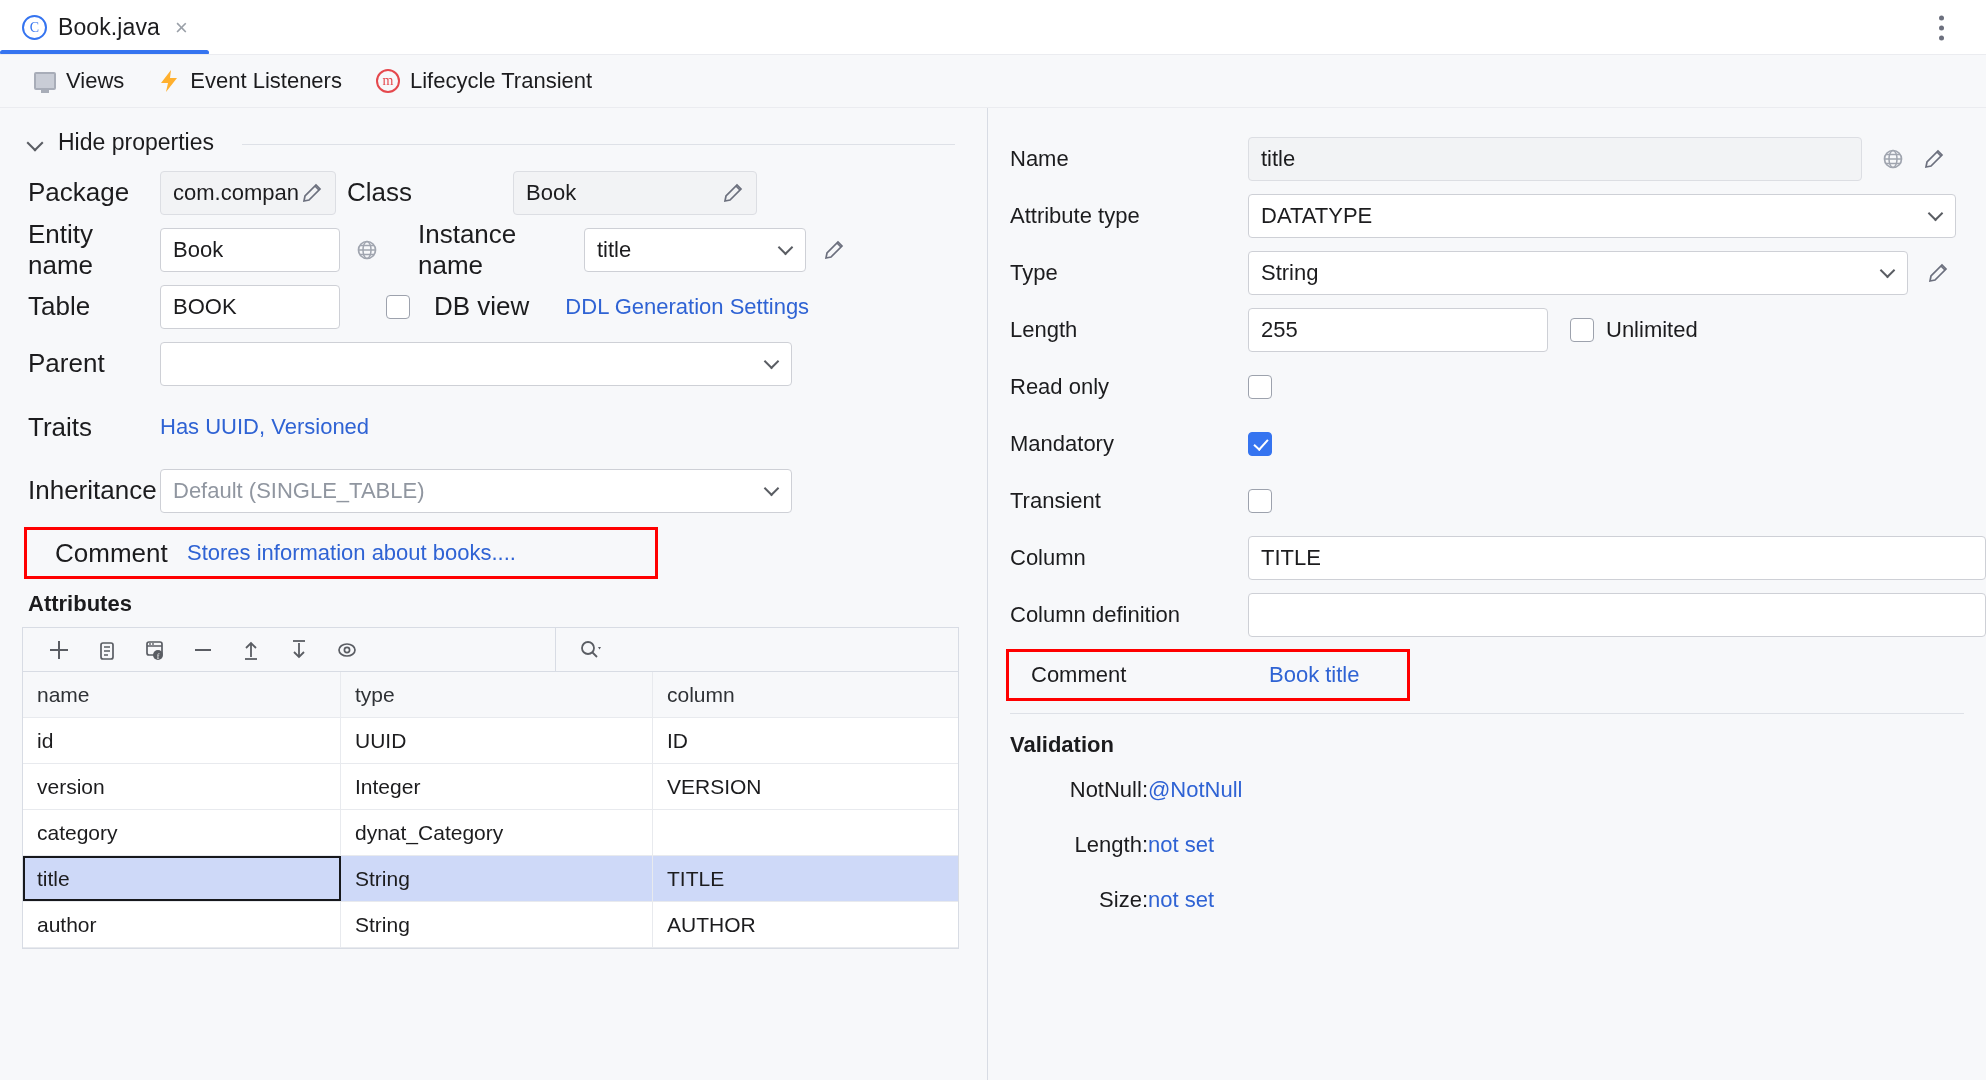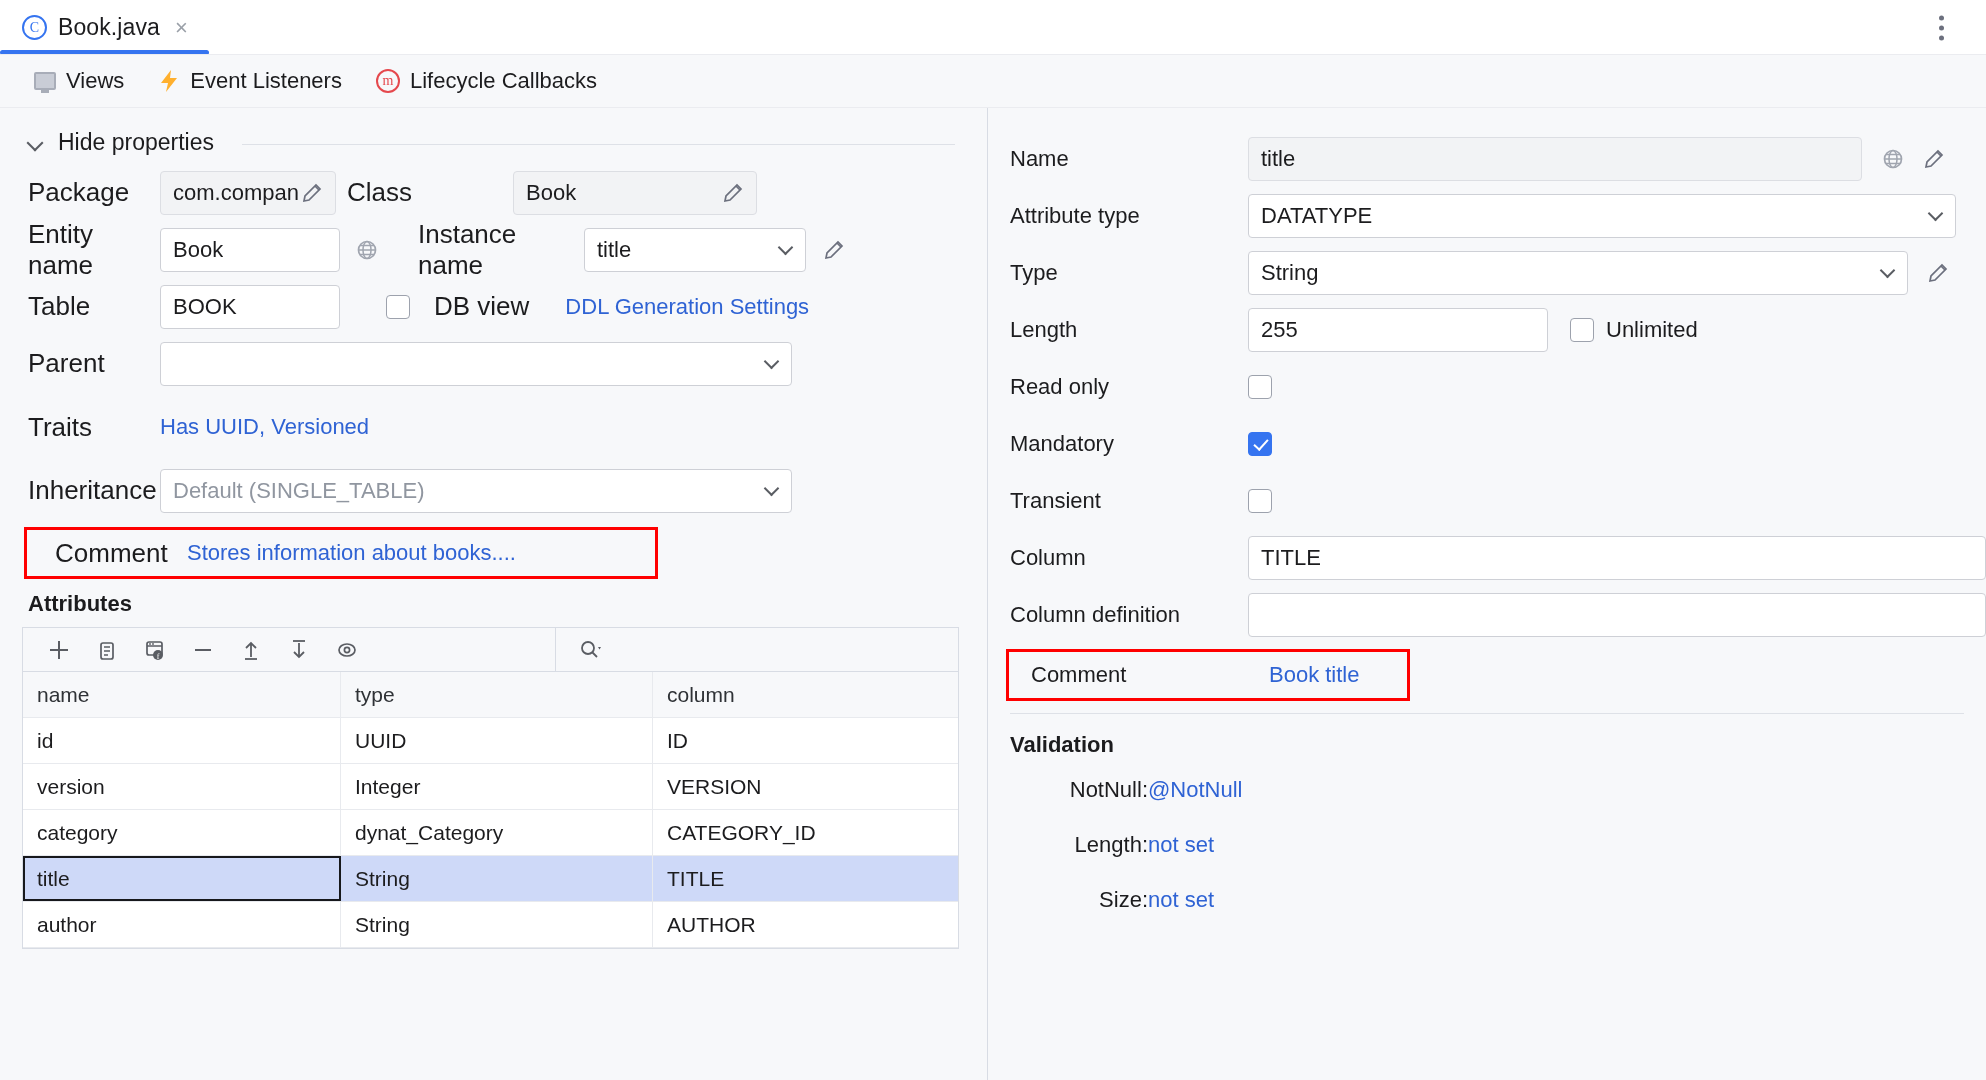--- a/index.html
+++ b/index.html
@@ -408,21 +408,21 @@
       <span>Views</span>
     </div>
     <div class="tb-item">
       <svg class="ico-bolt" viewBox="0 0 22 24">
         <polygon points="13,1 3,14 10,14 8,23 19,9 12,9" fill="#FFB02E"></polygon>
       </svg>
       <span>Event Listeners</span>
     </div>
     <div class="tb-item">
       <span class="ico-m">m</span>
-      <span>Lifecycle Callbacks</span>
+      <span>Lifecycle Transient</span>
     </div>
   </div>
 
   <div class="body">
 
     <div class="left">
 
       <div class="hideprops">
         <span class="chev"></span>
         <span class="hideprops-label">Hide properties</span>
@@ -578,21 +578,20 @@
           <span class="tcell c2">ID</span>
         </div>
         <div class="trow">
           <span class="tcell c0">version</span>
           <span class="tcell c1">Integer</span>
           <span class="tcell c2">VERSION</span>
         </div>
         <div class="trow">
           <span class="tcell c0">category</span>
           <span class="tcell c1">dynat_Category</span>
-          <span class="tcell c2">CATEGORY_ID</span>
         </div>
         <div class="trow sel">
           <span class="tcell c0">title</span>
           <span class="tcell c1">String</span>
           <span class="tcell c2">TITLE</span>
         </div>
         <div class="trow">
           <span class="tcell c0">author</span>
           <span class="tcell c1">String</span>
           <span class="tcell c2">AUTHOR</span>

